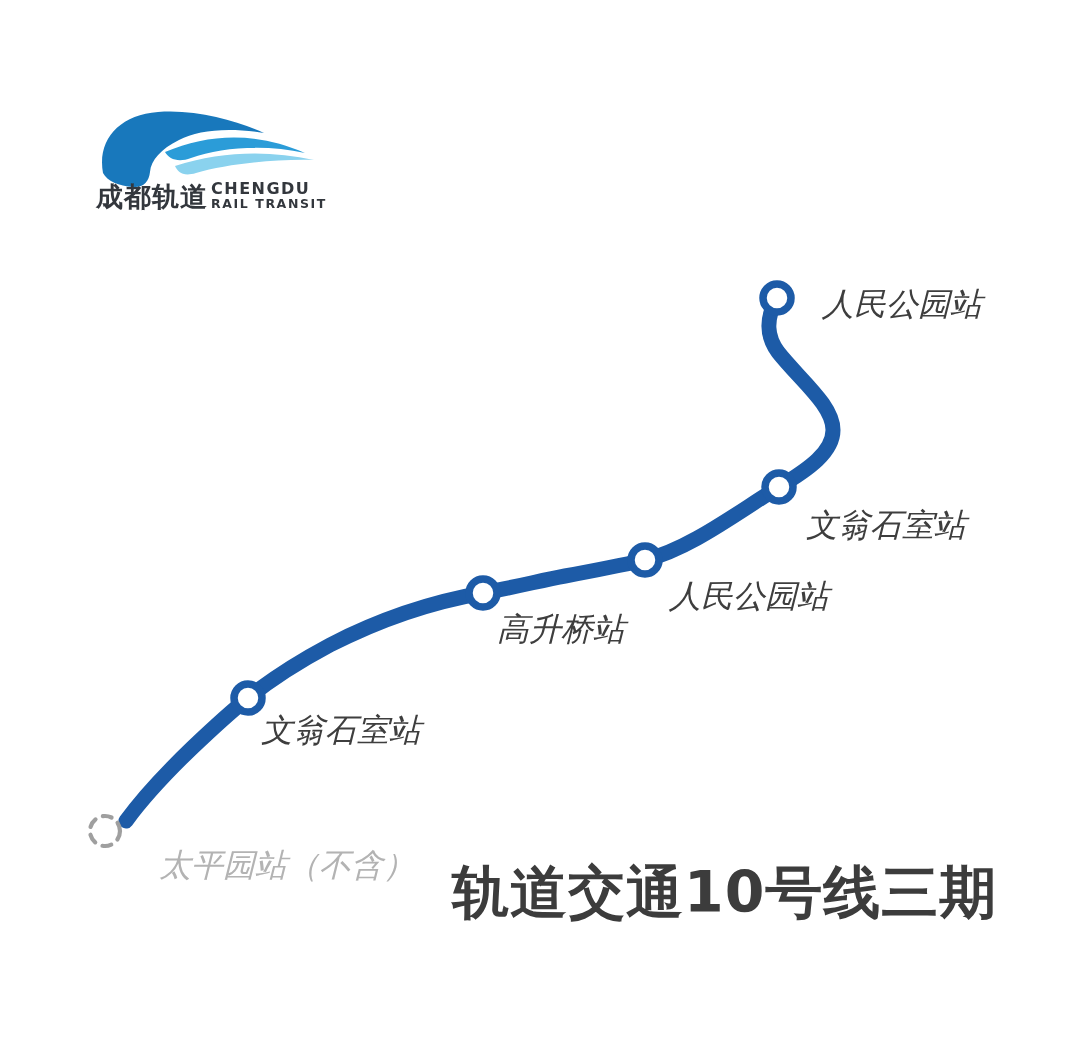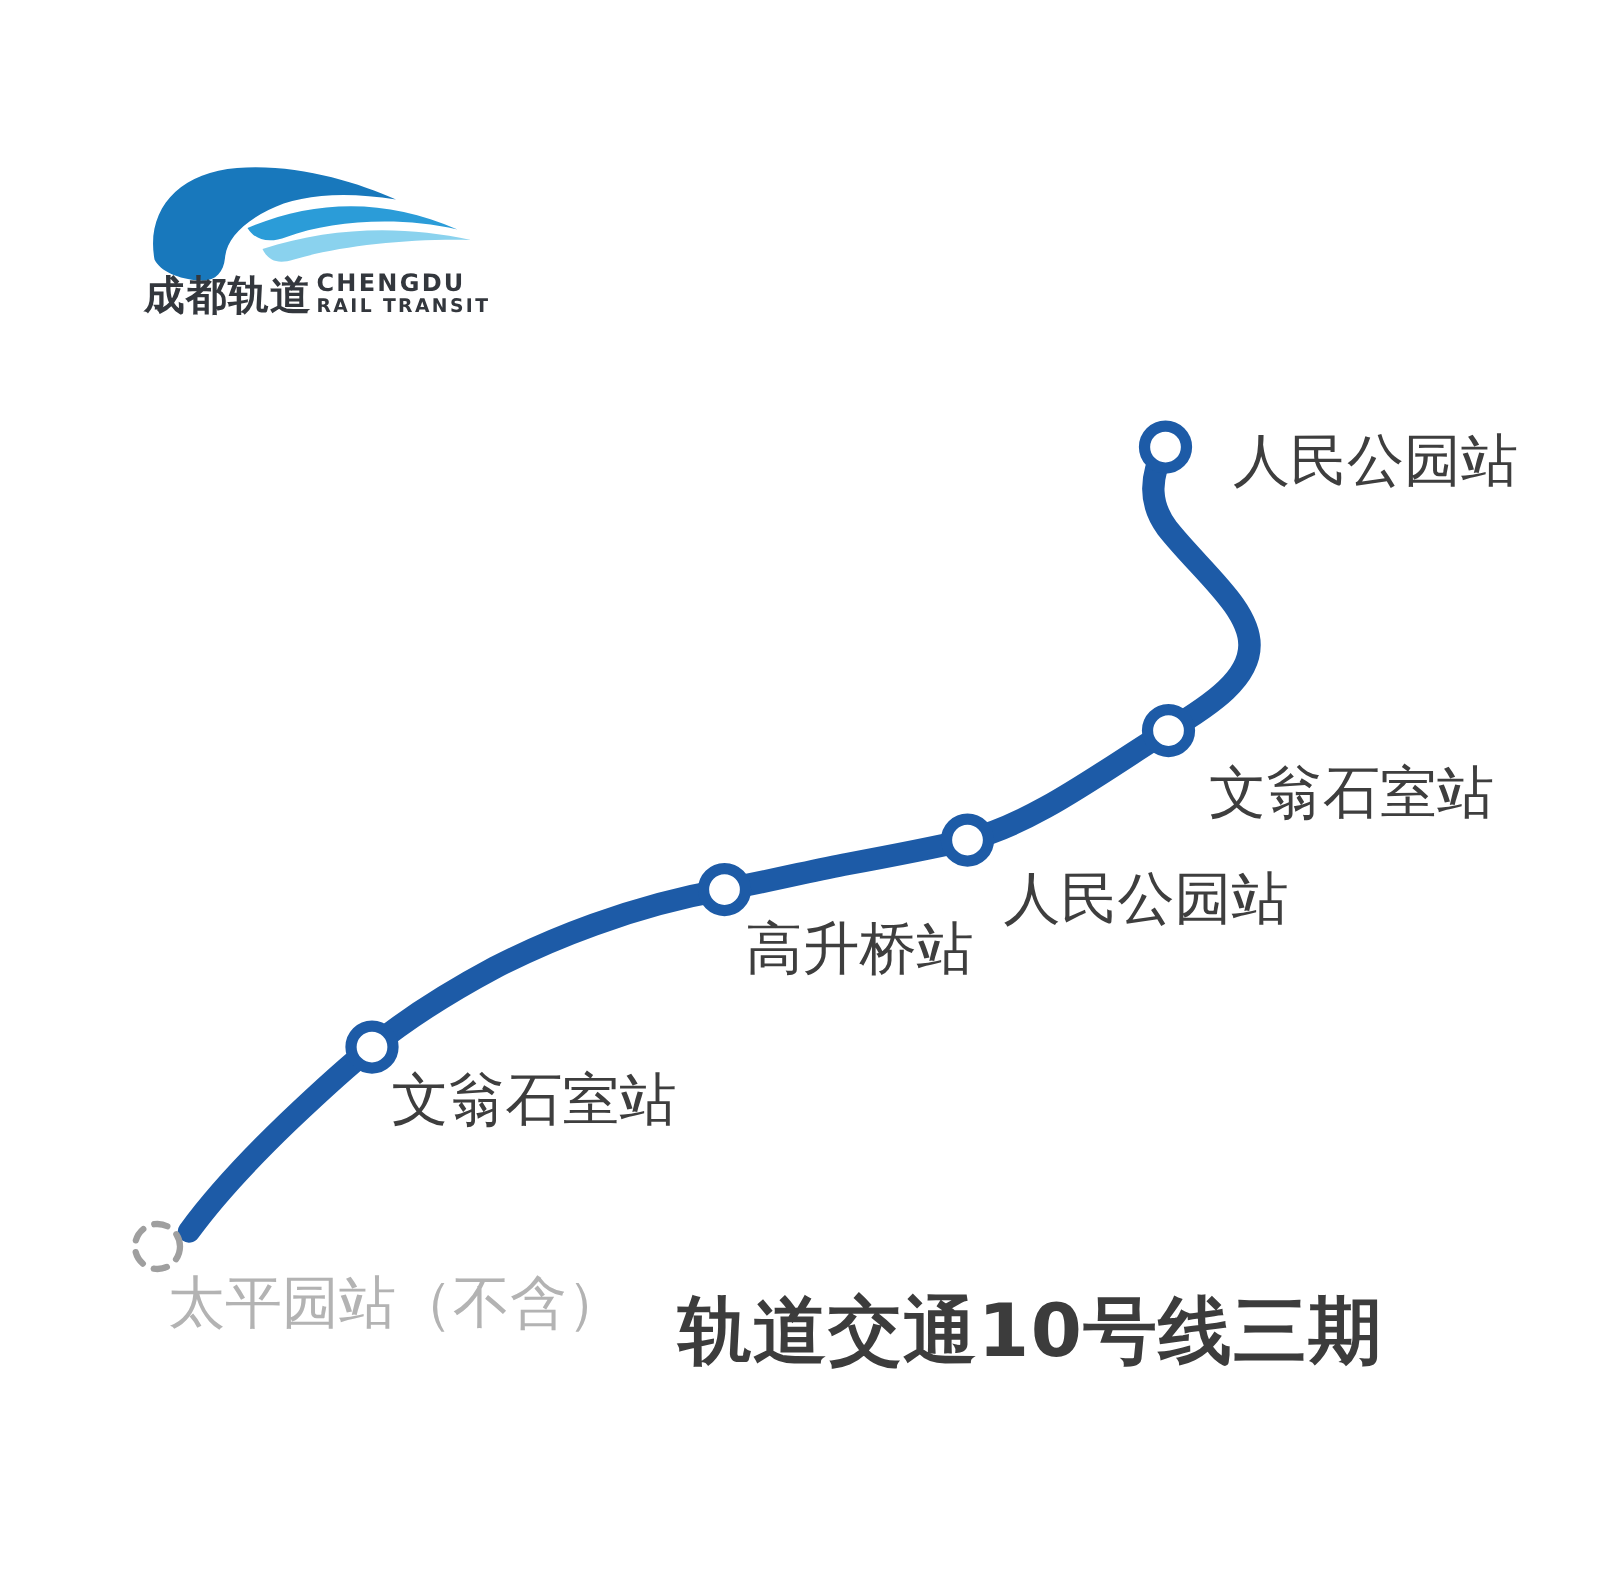--- a/index.html
+++ b/index.html
@@ -62,32 +62,34 @@
   }
   .dashed-circle{
     fill:none;
     stroke:var(--dashed-circle-color);
     stroke-width:4.2;
     stroke-dasharray:9 8;
     stroke-linecap:round;
   }
   .station-label{
     position:absolute;
-    font-size:38px;
+    font-size:32px;
     line-height:1.05;
     color:var(--label-color);
     white-space:nowrap;
+    font-style:italic;
   }
   .station-label.excluded{
     color:var(--excluded-color);
+    margin-left:47px;
   }
   .line-title{
     position:absolute;
     left:452px; top:855px;
-    font-size:49px;
+    font-size:57px;
     font-weight:900;
     letter-spacing:1px;
     color:var(--title-color);
     white-space:nowrap;
   }
 </style>
 </head>
 <body>
 
 <svg class="logo" viewBox="0 0 245 125">

